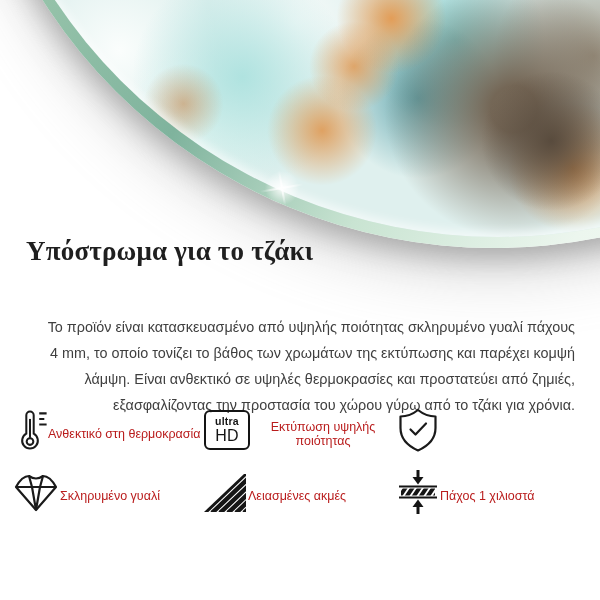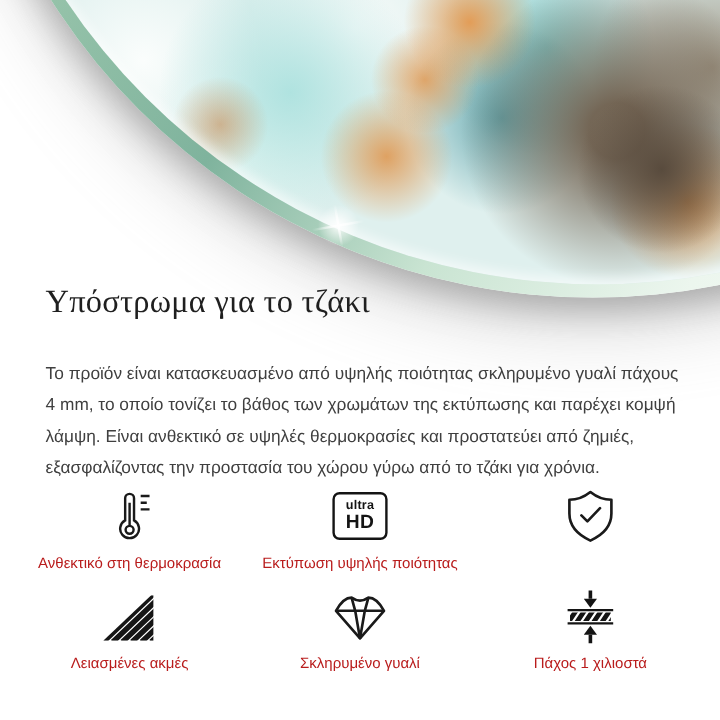--- a/index.html
+++ b/index.html
@@ -43,46 +43,46 @@
     transform:rotate(-10deg); z-index:3;
     background: radial-gradient(circle at 50% 50%, rgba(255,255,255,.95) 0%, rgba(255,255,255,0) 55%); }
   .sparkle::before, .sparkle::after { content:""; position:absolute; left:50%; top:50%; }
   .sparkle::before { width:44px; height:2px; transform:translate(-50%,-50%);
     background: linear-gradient(90deg, rgba(255,255,255,0), rgba(255,255,255,.98) 50%, rgba(255,255,255,0)); }
   .sparkle::after { width:2px; height:36px; transform:translate(-50%,-50%);
     background: linear-gradient(180deg, rgba(255,255,255,0), rgba(255,255,255,.98) 50%, rgba(255,255,255,0)); }
 
   
   .title {
-    position:absolute; left:38px; top:234px; width:540px; z-index:2;
-    font-family:"Liberation Serif", serif; font-weight:400;
+    position:absolute; left:26px; top:234px; width:540px; z-index:2;
+    font-family:"Liberation Serif", serif; font-weight:700;
     font-size:27px; line-height:35px; color:#1f1f1f; letter-spacing:.2px;
   }
   .title span { display:block; }
   .desc {
-    position:absolute; left:38px; top:299px; width:537px; z-index:2;
-    font-size:14.4px; line-height:26px; color:#3f3f3f;
+    position:absolute; left:38px; top:314px; width:537px; z-index:2;
+    font-size:14.4px; line-height:26px; color:#3f3f3f;text-align:right;
   }
 
   
   .features {
     position:absolute; left:12px; right:12px; top:406px; z-index:2;
     display:grid; grid-template-columns:repeat(3,1fr); row-gap:14px;
   }
-  .feature { display:flex; flex-direction:column; align-items:center; }
+  .feature { display:flex; flex-direction:row; align-items:center; }
   .icon-box { height:48px; display:flex; align-items:center; justify-content:center; }
   .feature .label { margin-top:8px; font-size:12.5px; color:#b91c1c; text-align:center; }
   .icon-stroke { stroke:#1a1a1a; fill:none; stroke-width:2.2; }
   .uhd-box {
     width:46px; height:40px; border:2.5px solid #141414; border-radius:6px;
     display:flex; flex-direction:column; align-items:center; justify-content:center;
     color:#141414; line-height:1;
   }
   .uhd-top { font-size:10.5px; font-weight:700; letter-spacing:.2px; }
-  .uhd-bottom { font-size:16px; font-weight:700; margin-top:1px; letter-spacing:.3px; }
+  .uhd-bottom { font-size:16px; font-weight:400; margin-top:1px; letter-spacing:.3px; }
 </style>
 </head>
 <body>
 
 <div class="page">
 
   <div class="hero">
     <div class="glass-rim"></div>
     <div class="glass-face"></div>
     <div class="sparkle"></div>
@@ -122,42 +122,42 @@
       <div class="icon-box">
         <svg width="44" height="46" viewBox="0 0 44 46">
           <path class="icon-stroke" stroke-width="2.4" stroke-linejoin="round" d="M22 3 C17 7 10 9.5 4.5 9.5 V21 C4.5 32 12 39 22 43.5 C32 39 39.5 32 39.5 21 V9.5 C34 9.5 27 7 22 3 Z"></path>
           <path class="icon-stroke" stroke-width="2.6" stroke-linecap="round" stroke-linejoin="round" d="M14.5 22.5 L19.5 27.5 L30 16.5"></path>
         </svg>
       </div>
     </div>
 
     <div class="feature">
       <div class="icon-box">
+        <svg width="48" height="42" viewBox="0 0 48 42">
+          <path class="icon-stroke" stroke-linejoin="round" d="M4 16 Q10 5 17 5 Q24 10 31 5 Q38 5 44 16 L24 39 Z"></path>
+          <path class="icon-stroke" stroke-width="1.8" stroke-linejoin="round" d="M4 16 H44 M17 5 L20 16 M31 5 L28 16 M20 16 L24 39 M28 16 L24 39"></path>
+        </svg>
+      </div>
+      <div class="label">Σκληρυμένο γυαλί</div>
+    </div>
+
+    <div class="feature">
+      <div class="icon-box">
         <svg width="44" height="40" viewBox="0 0 44 40">
           <defs>
               <clipPath id="tri-clip">
                 <path d="M0 40 L40 2 L42 2 L42 40 Z"></path>
               </clipPath>
             </defs>
           <g clip-path="url(#tri-clip)" stroke="#161616" stroke-width="4.5">
             <path d="M0 41 L42 1 M8 41 L50 1 M16 41 L58 1 M24 41 L66 1 M32 41 L74 1 M40 41 L82 1"></path>
           </g>
         </svg>
       </div>
       <div class="label">Λειασμένες ακμές</div>
-    </div>
-
-    <div class="feature">
-      <div class="icon-box">
-        <svg width="48" height="42" viewBox="0 0 48 42">
-          <path class="icon-stroke" stroke-linejoin="round" d="M4 16 Q10 5 17 5 Q24 10 31 5 Q38 5 44 16 L24 39 Z"></path>
-          <path class="icon-stroke" stroke-width="1.8" stroke-linejoin="round" d="M4 16 H44 M17 5 L20 16 M31 5 L28 16 M20 16 L24 39 M28 16 L24 39"></path>
-        </svg>
-      </div>
-      <div class="label">Σκληρυμένο γυαλί</div>
     </div>
 
     <div class="feature">
       <div class="icon-box">
         <svg width="44" height="48" viewBox="0 0 44 48">
           <defs>
               <clipPath id="bar-clip">
                 <rect x="5" y="20.5" width="34" height="7"></rect>
               </clipPath>
             </defs>

